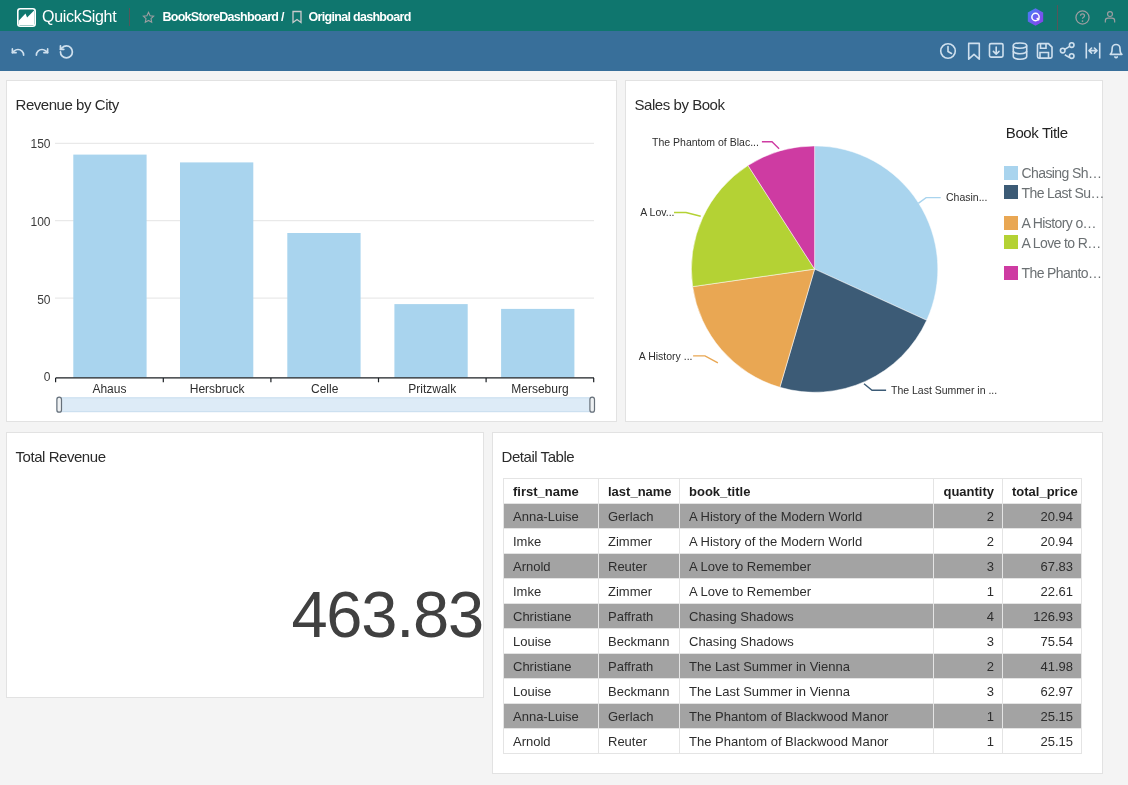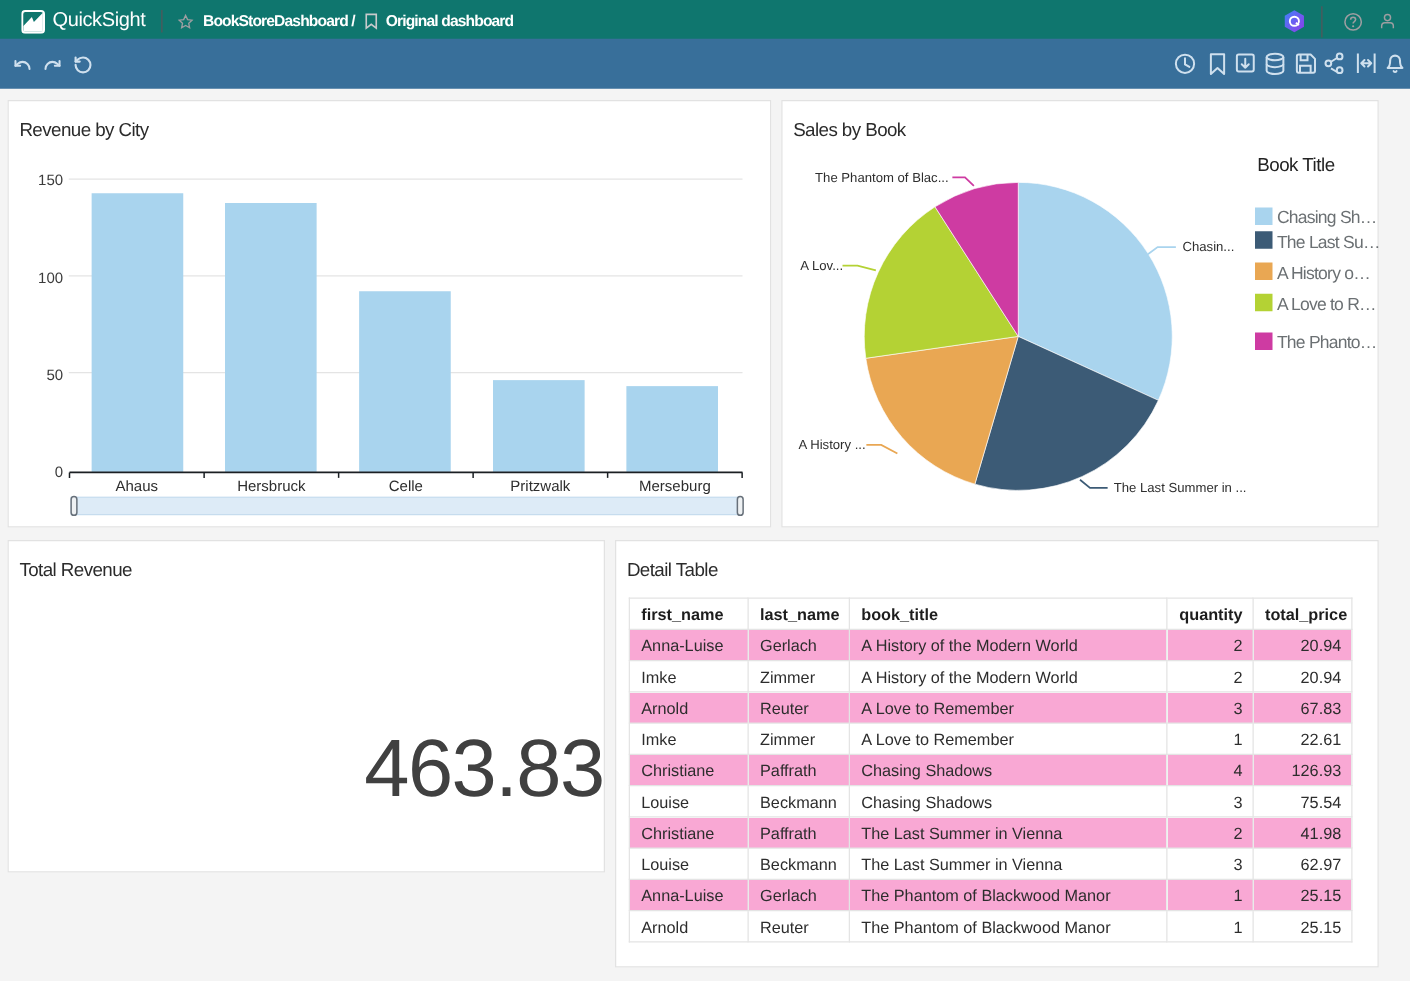--- a/index.html
+++ b/index.html
@@ -169,21 +169,21 @@
       <text x="266" y="313.5">The Last Summer in ...</text>
       <text x="67.5" y="279.5" text-anchor="end">A History ...</text>
       <text x="49.5" y="135.8" text-anchor="end">A Lov...</text>
       <text x="133.9" y="65.5" text-anchor="end">The Phantom of Blac...</text>
     </g>
   </svg>
   <div style="position:absolute;left:379.8px;top:43px;font-size:15px;color:#232323;letter-spacing:-0.4px;white-space:nowrap">Book Title</div>
   <div style="position:absolute;left:378px;top:79.3px;font-size:14px;letter-spacing:-0.6px;color:#6b7073;white-space:nowrap">
     <div style="height:25px;display:flex;align-items:center"><span style="width:13.5px;height:13.5px;background:#a9d4ee;display:inline-block;margin-right:4px;flex:none"></span>Chasing Sh…</div>
     <div style="height:25px;display:flex;"><span style="width:13.5px;height:13.5px;background:#3c5b76;display:inline-block;margin-right:4px;flex:none"></span>The Last Su…</div>
-    <div style="height:25px;display:flex;align-items:flex-start"><span style="width:13.5px;height:13.5px;background:#e9a753;display:inline-block;margin-right:4px;flex:none"></span>A History o…</div>
+    <div style="height:25px;display:flex;align-items:center"><span style="width:13.5px;height:13.5px;background:#e9a753;display:inline-block;margin-right:4px;flex:none"></span>A History o…</div>
     <div style="height:25px;display:flex;align-items:flex-start"><span style="width:13.5px;height:13.5px;background:#b4d234;display:inline-block;margin-right:4px;flex:none"></span>A Love to R…</div>
     <div style="height:25px;display:flex;align-items:center"><span style="width:13.5px;height:13.5px;background:#ce3ba2;display:inline-block;margin-right:4px;flex:none"></span>The Phanto…</div>
   </div>
 </div>
 
 <div class="card" id="c3" style="left:6px;top:432px;width:478px;height:266px">
   <div class="ctitle">Total Revenue</div>
   <div style="position:absolute;left:0;top:144px;width:476px;text-align:right;font-size:65px;color:#404040;letter-spacing:-1.2px">463.83</div>
 </div>
 
@@ -275,15 +275,15 @@
           <td class="r">1</td>
           <td class="r">25.15</td>
         </tr>
   </tbody>
     </table>
 </div>
 
 <style>
   #dt td { border:1px solid #e4e4e4; height:25px; padding:0 8px 0 9px; white-space:nowrap; overflow:hidden; }
   #dt tr.h td { font-weight:bold; color:#1d1d1d; height:25px;margin-top:28px; }
-  #dt tr.o td { background:#f9a8d4; }
+  #dt tr.o td { background:#a3a3a3; }
   #dt td.r { text-align:right; }
 </style>
 
 </body></html>

